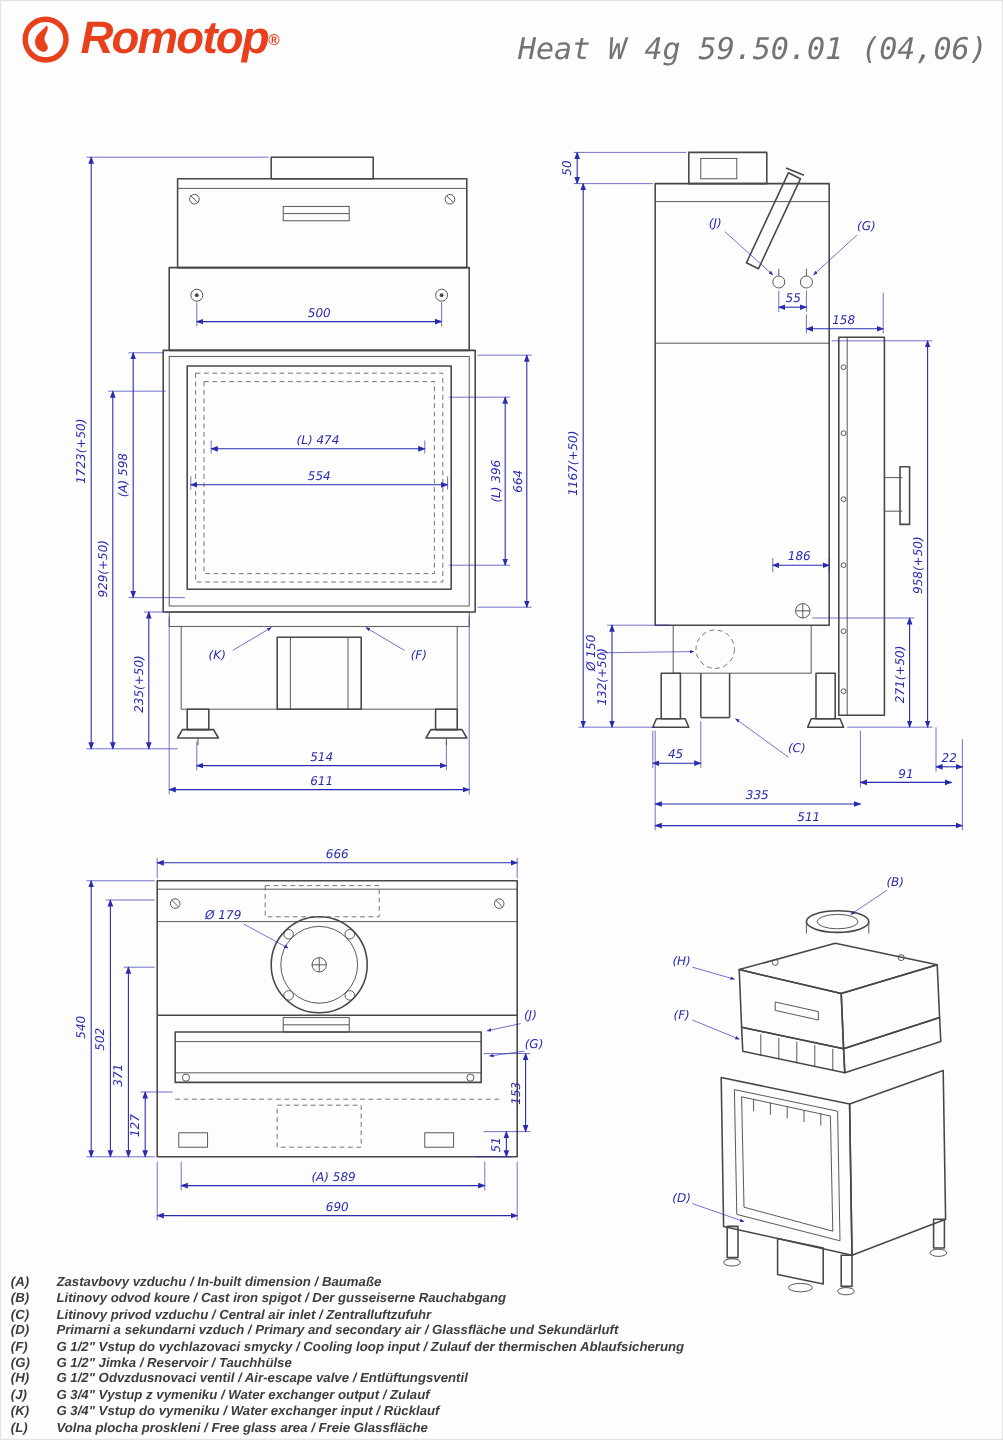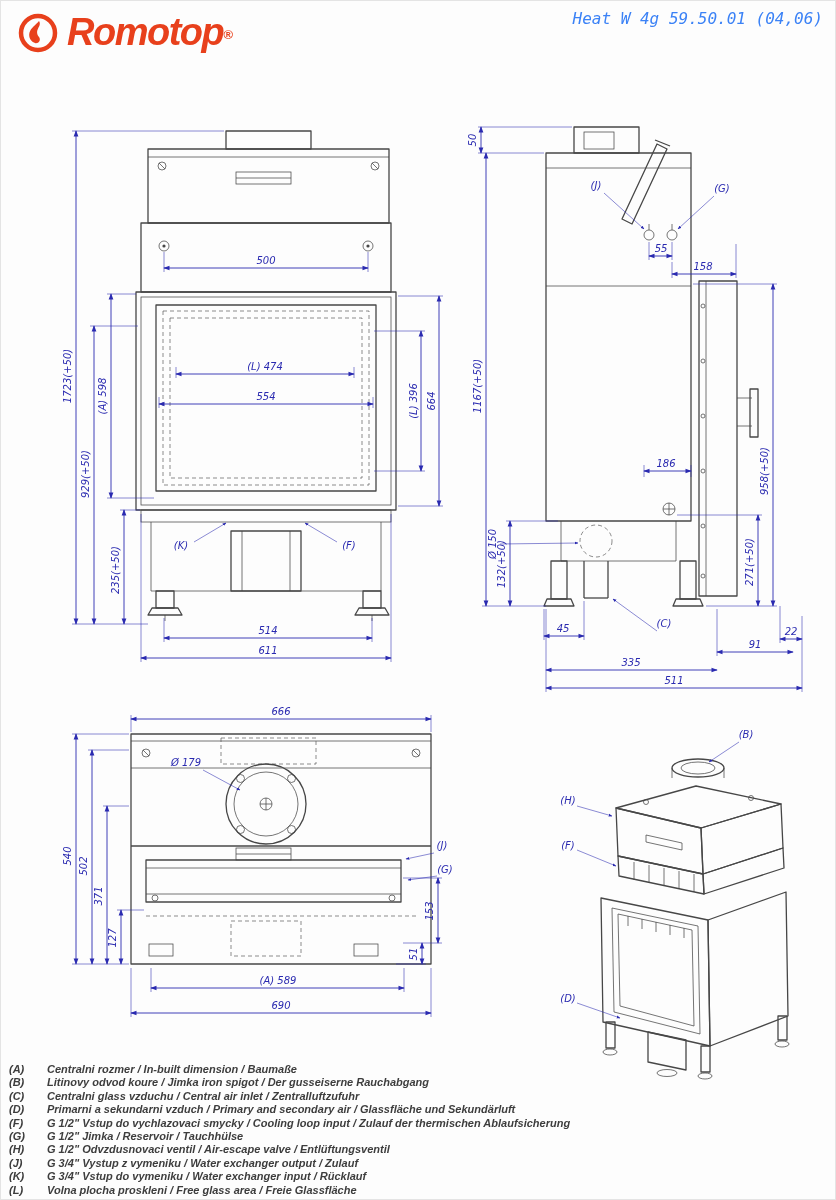--- a/index.html
+++ b/index.html
@@ -12,23 +12,23 @@
     width:836px;height:1200px;position:relative;
     background:#ffffff;font-family:"Liberation Sans",sans-serif;
     overflow:hidden;
   }
   .page{position:absolute;inset:0;background:#fdfdfd;border:1px solid #e4e4e4;font-style:italic;}
   
   .brand{position:absolute;left:14px;top:8px;display:flex;align-items:flex-start;gap:6px;}
   .brand-name{font-size:38px;font-weight:800;letter-spacing:-1.5px;color:var(--brand-red);line-height:46px;}
   .brand-reg{font-size:13px;font-weight:700;color:var(--brand-red);vertical-align:super;line-height:20px;}
   .doc-title{
-    position:absolute;right:12px;top:8px;
-    font-family:"DejaVu Sans Mono",monospace;font-size:16px;font-weight:500;
-    color:#3b82f6;letter-spacing:0px;
+    position:absolute;right:12px;top:25px;
+    font-family:"DejaVu Sans Mono",monospace;font-size:25px;font-weight:500;
+    color:#737373;letter-spacing:0px;
   }
   
   svg{position:absolute;overflow:visible;}
   .oln{stroke:var(--line-dark);stroke-width:1.3;fill:none;stroke-linejoin:round;}
   .tln{stroke:var(--line-dark);stroke-width:.75;fill:none;}
   .hid{stroke:#5a5a5a;stroke-width:.7;stroke-dasharray:4 3;fill:none;}
   .dln{stroke:var(--dim-blue);stroke-width:.9;fill:none;}
   .ext{stroke:var(--dim-blue);stroke-width:.55;fill:none;}
   text.dim{fill:var(--dim-blue);font-family:"DejaVu Sans",sans-serif;font-size:10px;}
   
@@ -409,29 +409,29 @@
       <line class="ext" x1="31" y1="134" x2="70" y2="150" marker-end="url(#aI)"></line>
       <text class="dim" x="22" y="133" text-anchor="middle">(F)</text>
       <line class="ext" x1="31" y1="287" x2="74" y2="302" marker-end="url(#aI)"></line>
       <text class="dim" x="22" y="286" text-anchor="middle">(D)</text>
     </g>
   </svg>
 
   <div class="legend">
     <div class="lg-row">
         <span class="lg-key">(A)</span>
-        <span class="lg-text">Centralni rozmer / In-built dimension / Baumaße</span>
+        <span class="lg-text">Zastavbovy vzduchu / In-built dimension / Baumaße</span>
       </div>
     <div class="lg-row">
         <span class="lg-key">(B)</span>
-        <span class="lg-text">Litinovy odvod koure / Jimka iron spigot / Der gusseiserne Rauchabgang</span>
+        <span class="lg-text">Litinovy odvod koure / Cast iron spigot / Der gusseiserne Rauchabgang</span>
       </div>
     <div class="lg-row">
         <span class="lg-key">(C)</span>
-        <span class="lg-text">Centralni glass vzduchu / Central air inlet / Zentralluftzufuhr</span>
+        <span class="lg-text">Litinovy privod vzduchu / Central air inlet / Zentralluftzufuhr</span>
       </div>
     <div class="lg-row">
         <span class="lg-key">(D)</span>
         <span class="lg-text">Primarni a sekundarni vzduch / Primary and secondary air / Glassfläche und Sekundärluft</span>
       </div>
     <div class="lg-row">
         <span class="lg-key">(F)</span>
         <span class="lg-text">G 1/2" Vstup do vychlazovaci smycky / Cooling loop input / Zulauf der thermischen Ablaufsicherung</span>
       </div>
     <div class="lg-row">

